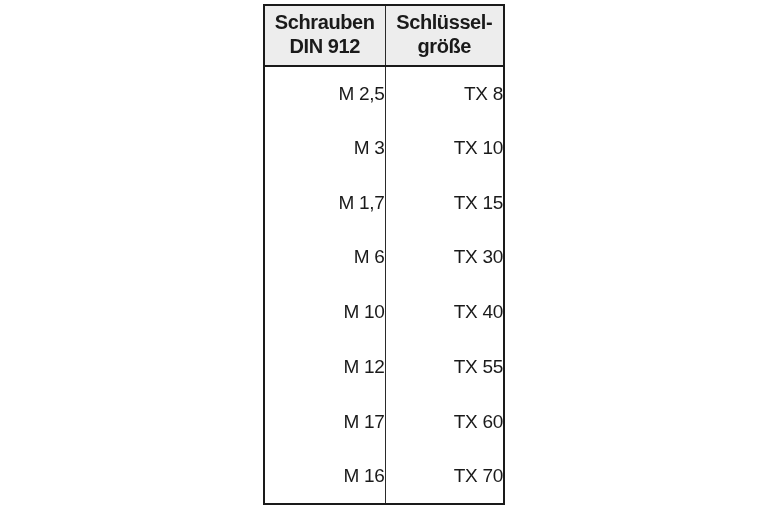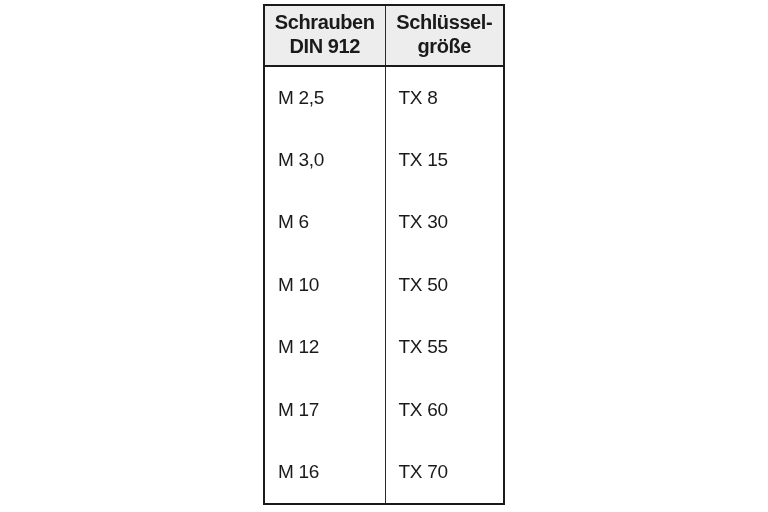--- a/index.html
+++ b/index.html
@@ -51,21 +51,21 @@
   }
   .din-table th + th,
   .din-table td + td {
     border-left: 1.5px solid #2a2a2a;
   }
   .din-table td {
     height: 40px;
     font-size: 19px;
     letter-spacing: -0.3px;
     vertical-align: middle;
-    text-align: left;
+    text-align: right;
     padding-left: 13px;
     background: #ffffff;
     border-top: 1.5px solid #8a8a8a;
   }
   .din-table tbody tr:first-child td {
     border-top: 2px solid #1a1a1a;
   }
 </style>
 </head>
 <body>
@@ -83,30 +83,34 @@
         <th>Schlüssel-
 größe</th>
       </tr>
     </thead>
     <tbody>
         <tr>
           <td>M 2,5</td>
           <td>TX 8</td>
         </tr>
         <tr>
-          <td>M 3,0</td>
+          <td>M 3</td>
+          <td>TX 10</td>
+        </tr>
+        <tr>
+          <td>M 1,7</td>
           <td>TX 15</td>
         </tr>
         <tr>
           <td>M 6</td>
           <td>TX 30</td>
         </tr>
         <tr>
           <td>M 10</td>
-          <td>TX 50</td>
+          <td>TX 40</td>
         </tr>
         <tr>
           <td>M 12</td>
           <td>TX 55</td>
         </tr>
         <tr>
           <td>M 17</td>
           <td>TX 60</td>
         </tr>
         <tr>

